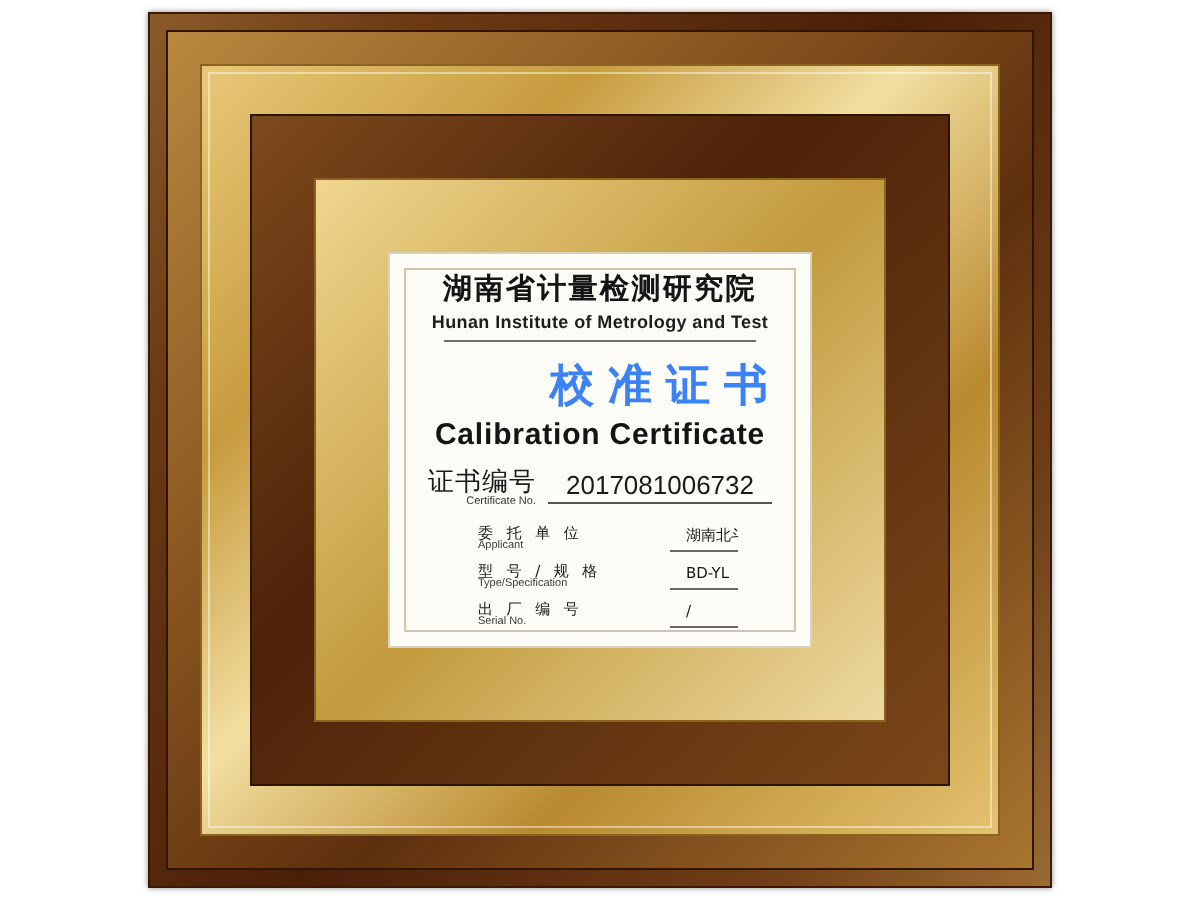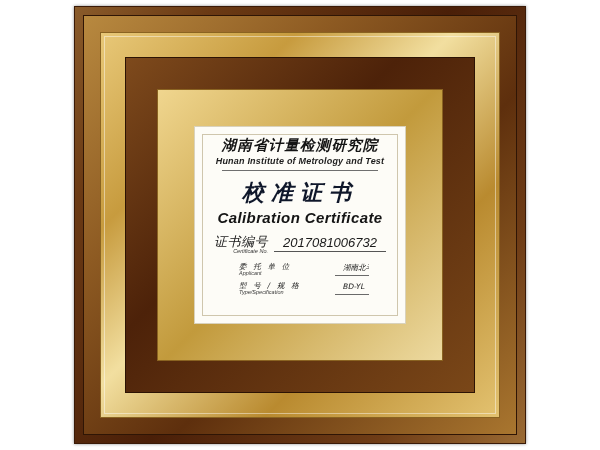--- a/index.html
+++ b/index.html
@@ -30,21 +30,20 @@
     border: 1px solid #3a1a07;
     box-sizing: border-box;
     box-shadow: 0 0 3px rgba(0,0,0,0.45);
   }
   .frame-bevel1 {
     position: absolute;
     left: 8px; top: 8px; right: 8px; bottom: 8px;
     background: linear-gradient(135deg, #b8893f 0%, #8d5a22 30%, #5e2f0d 60%, #a9762f 100%);
     border: 1px solid #2f1505;
     box-sizing: border-box;
-    font-style: italic;
   }
   .frame-gold {
     position: absolute;
     left: 16px; top: 16px; right: 16px; bottom: 16px;
     background: linear-gradient(135deg, #e8c878 0%, #c79b3e 25%, #f2dfa0 45%, #b98a2f 70%, #e3c270 100%);
     border: 1px solid #8a6321;
     box-sizing: border-box;
   }
   .frame-gold::before {
     content: "";
@@ -108,26 +107,26 @@
     color: #1d1d1d;
     margin-top: 2px;
     letter-spacing: 0.2px;
   }
   .header-rule {
     width: 86%;
     margin: 4px auto 0 auto;
     border-bottom: 1px solid #6f6f6f;
   }
   .title-cn {
-    text-align: center;
+    text-align: right;
     font-size: 22px;
     font-weight: bold;
     letter-spacing: 7px;
     margin-top: 7px;
-    color: #0f172a;
+    color: #3b82f6;
     font-family: "DejaVu Sans", "Liberation Sans", sans-serif;
   }
   .title-en {
     text-align: center;
     font-size: 15px;
     font-weight: bold;
     letter-spacing: 0.4px;
     margin-top: 1px;
     color: #141414;
   }
@@ -236,20 +235,27 @@
 
 
                   <div class="field-row">
                     <div class="field-label">
                       <div class="f-cn">型 号 / 规 格</div>
                       <div class="f-en">Type/Specification</div>
                     </div>
                     <div class="field-value">BD-YL</div>
                   </div>
 
+                  <div class="field-row">
+                    <div class="field-label">
+                      <div class="f-cn">出 厂 编 号</div>
+                      <div class="f-en">Serial No.</div>
+                    </div>
+                    <div class="field-value">/</div>
+                  </div>
 
                 </div>
 
               </div>
             </div>
 
           </div>
         </div>
       </div>
     </div>

